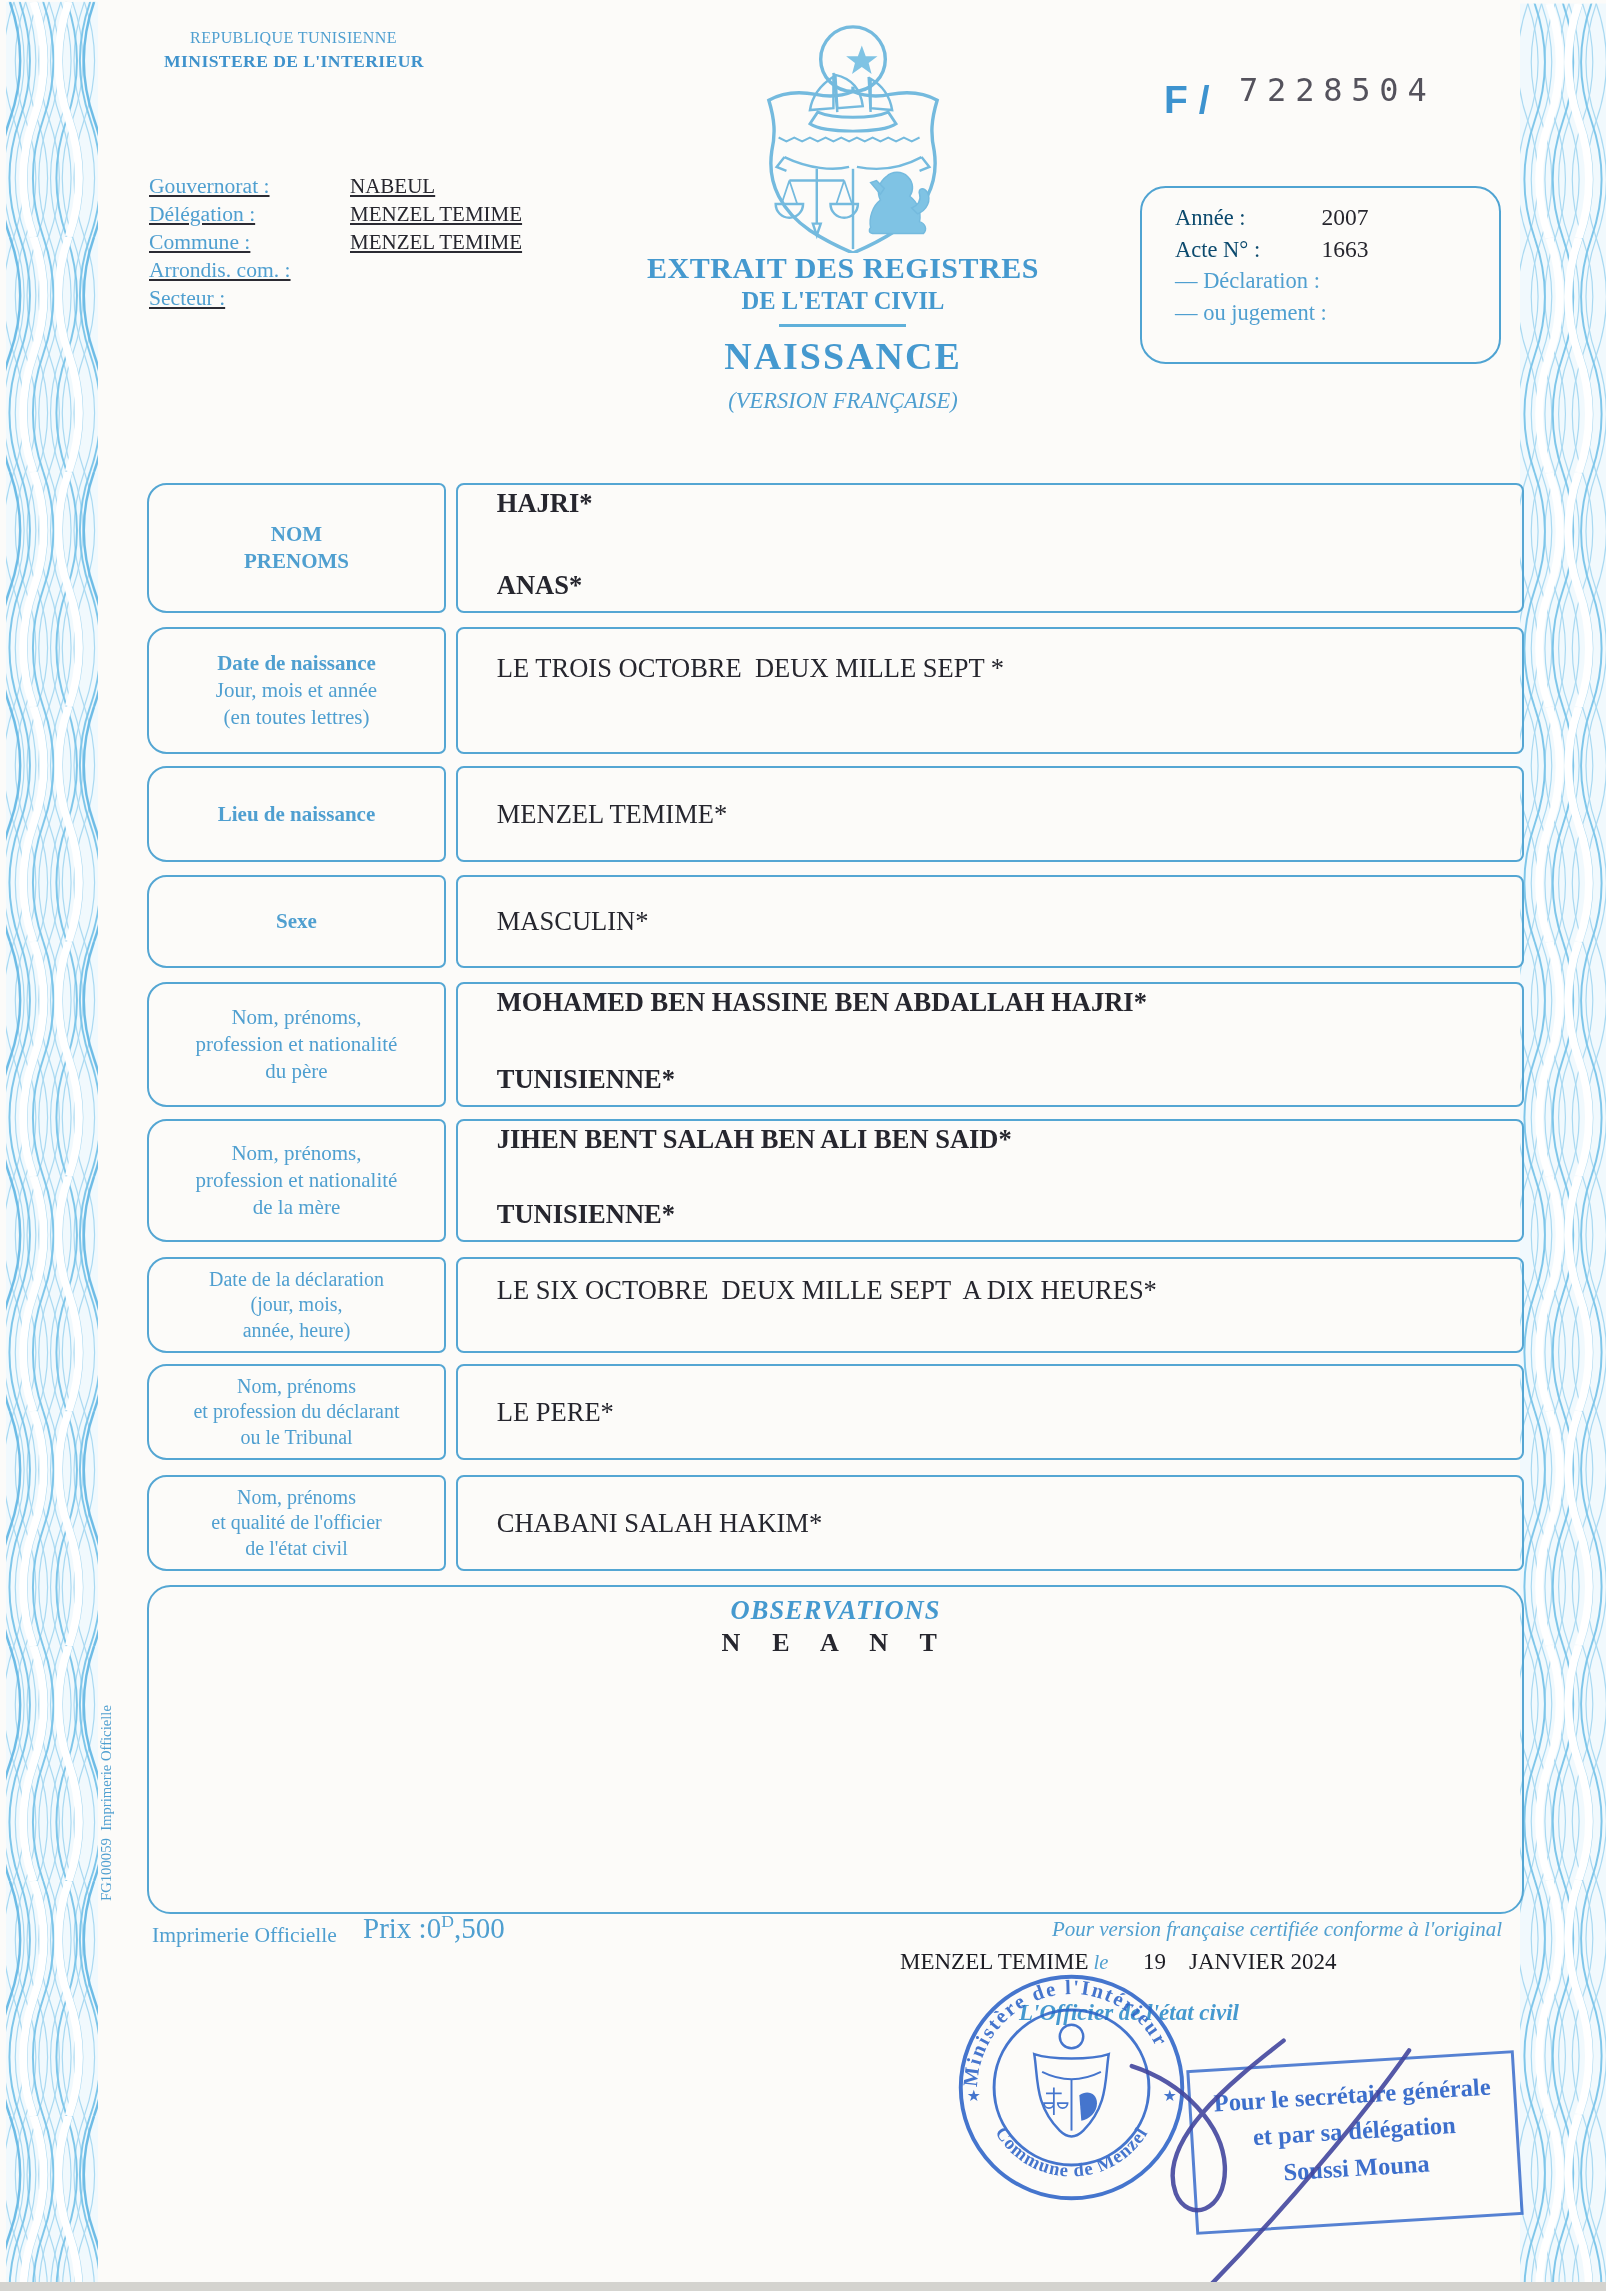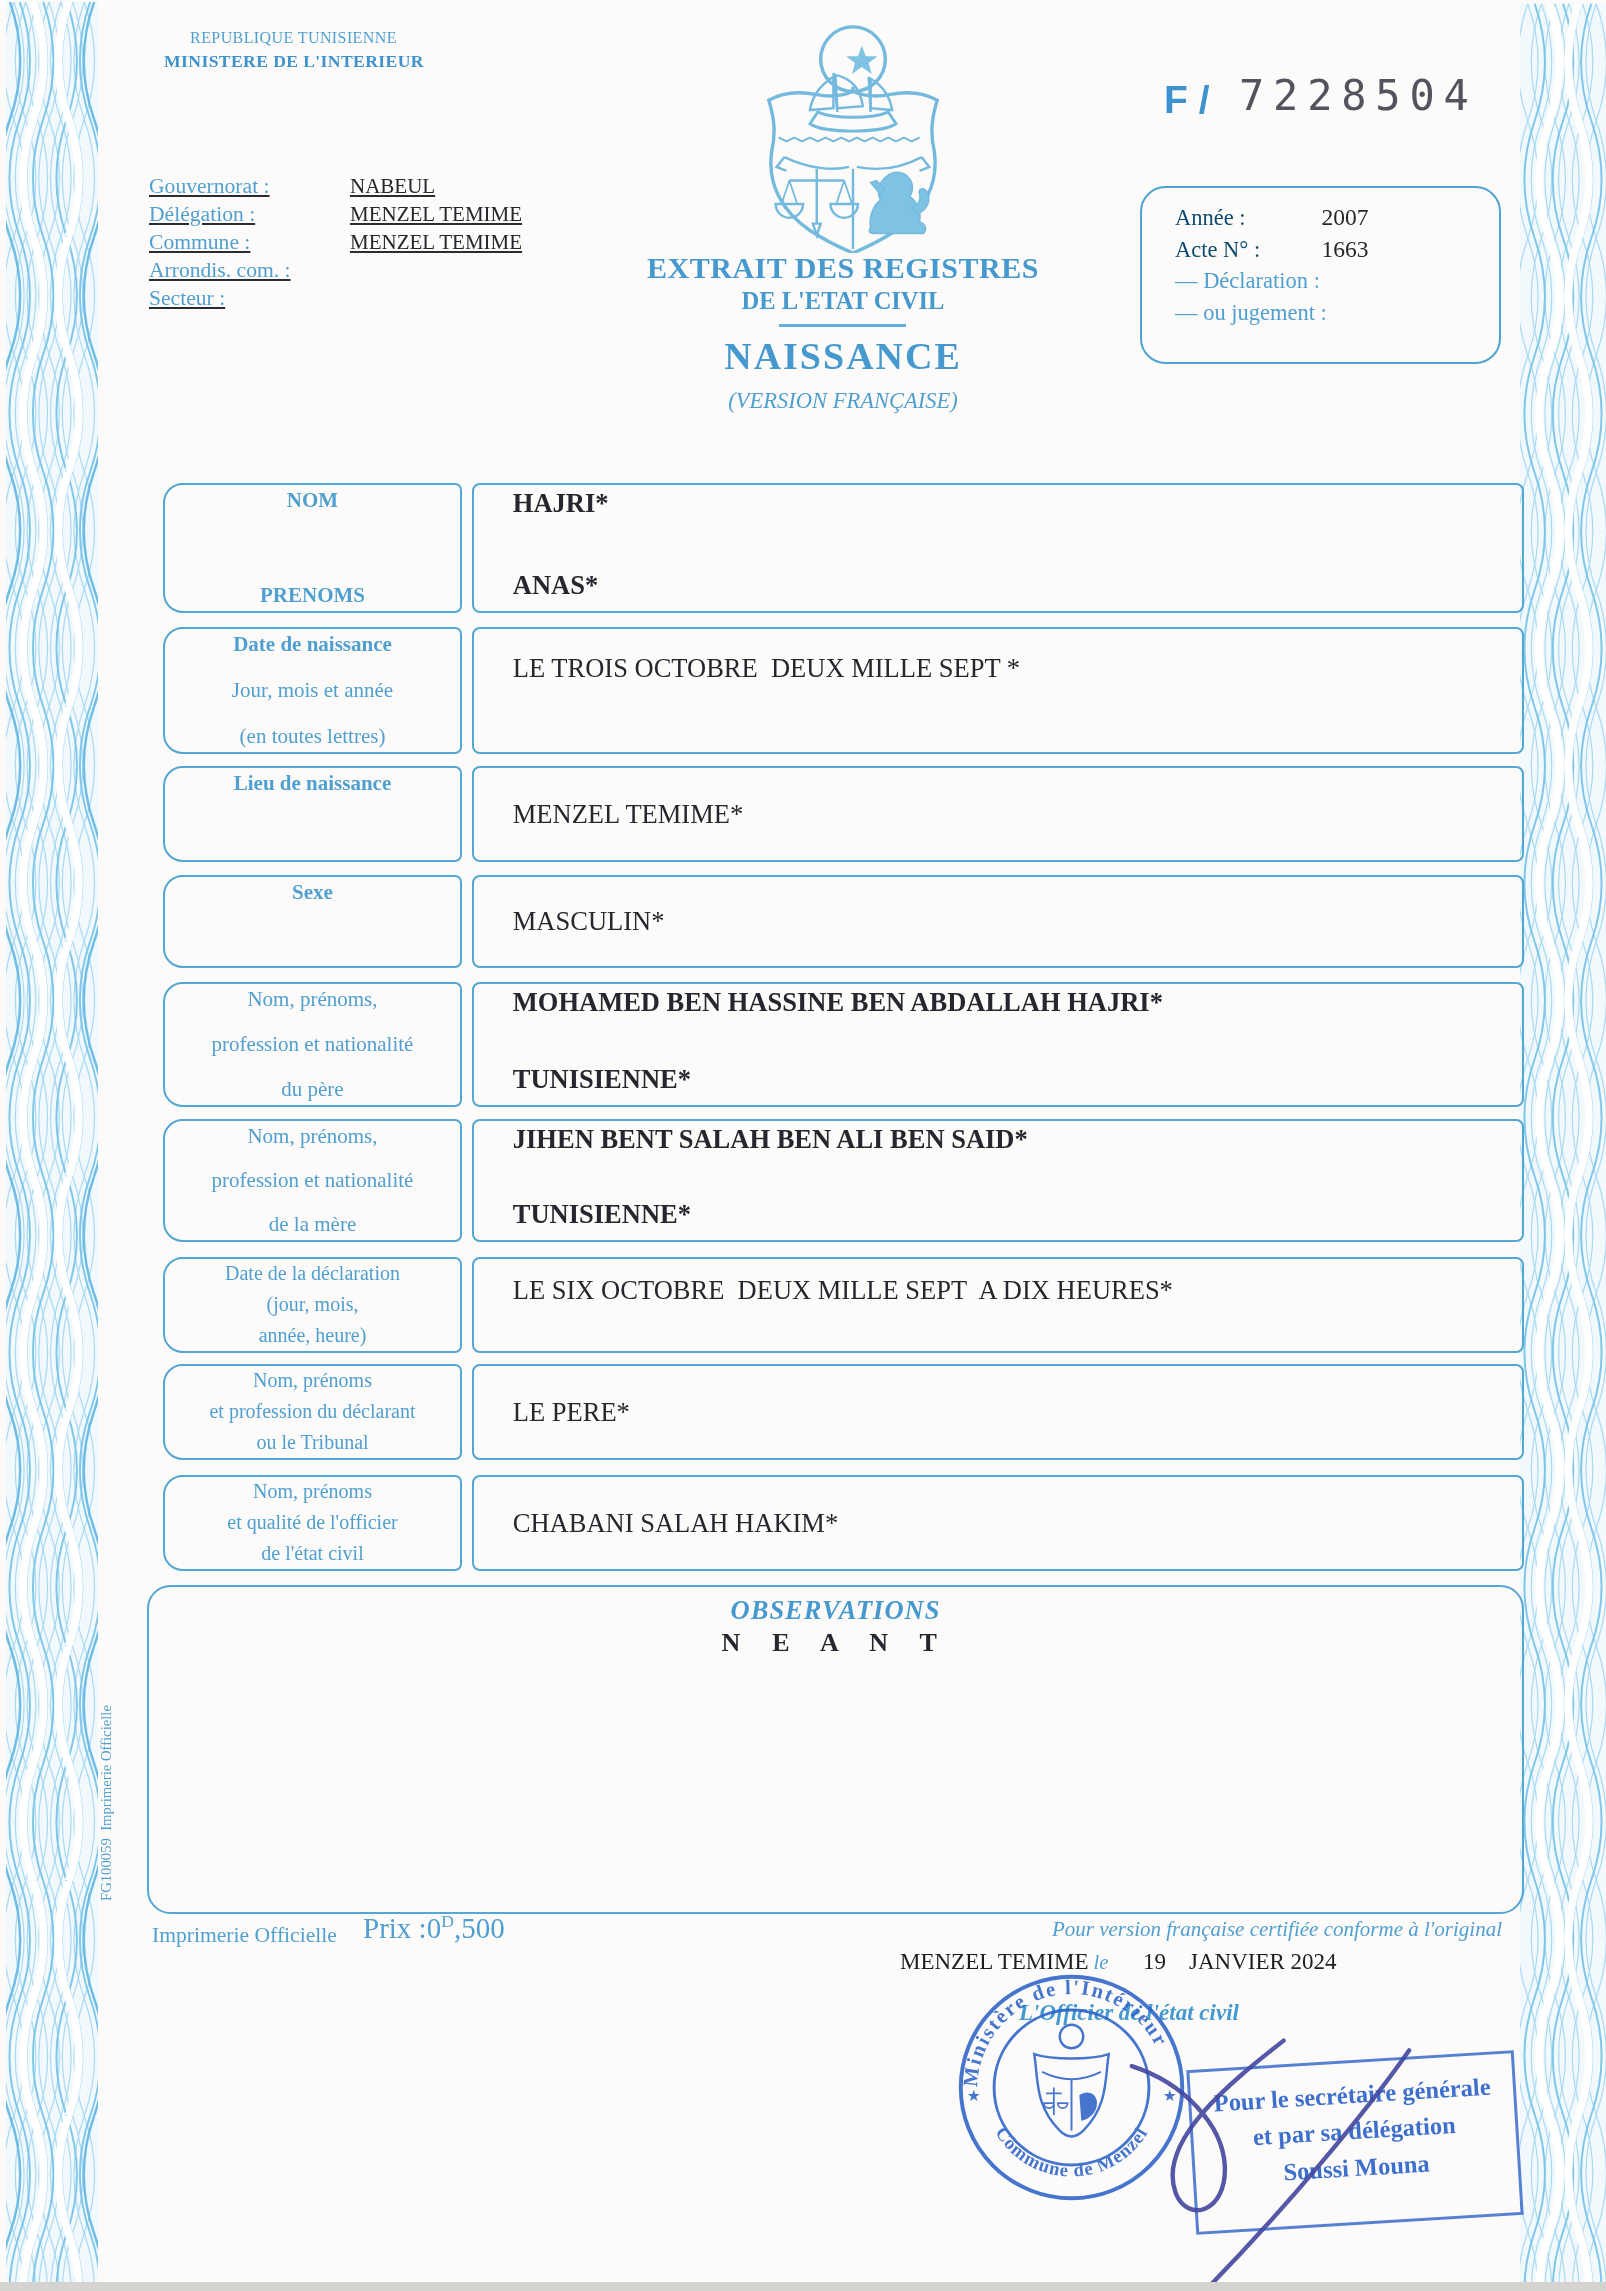--- a/index.html
+++ b/index.html
@@ -9,38 +9,38 @@
   
   .republic{left:127px;top:29px;width:333px;font-size:16px;letter-spacing:0.4px;color:#4f9fd0;text-align:center;}
   .ministry{left:108px;top:51px;width:372px;font-size:17.6px;font-weight:bold;letter-spacing:0.4px;color:#3f92cc;text-align:center;}
   
   .adminblock{left:149px;top:174px;width:451px;text-decoration:underline;}
   .adminrow{display:flex;height:28px;align-items:baseline;}
   .adminrow .al{width:201px;color:#4f9fd0;font-size:21.6px;}
   .adminrow .av{font-size:21px;color:#26262e;}
   
   .serialF{left:1164px;top:78px;font-family:"Liberation Sans",sans-serif;font-size:39px;font-weight:bold;color:#3d93cf;}
-  .serialN{left:1239px;top:71px;font-family:"DejaVu Sans Mono",monospace;font-size:42px;letter-spacing:8.8px;color:#54525c;}
+  .serialN{left:1239px;top:71px;font-family:"DejaVu Sans Mono",monospace;font-size:32px;letter-spacing:8.8px;color:#54525c;}
   
   .actbox{left:1140px;top:186px;width:361px;height:178px;border:2.9px solid #4fa3d2;border-radius:25.5px;padding:15.7px 0 0 33px;box-sizing:border-box;}
   .actrow{display:flex;height:32px;align-items:baseline;font-size:22.5px;}
   .actrow .al{color:#0c4a6e;width:125px;}
   .actrow .av{color:#26262e;font-size:23.5px;margin-left:21.6px;}
   .actrow.dash{color:#4f9fd0;}
   
   .t1{left:549px;top:251px;width:588px;font-size:30px;font-weight:bold;color:#4599cf;text-align:center;letter-spacing:0.5px;}
   .t2{left:549px;top:287px;width:588px;font-size:24.5px;font-weight:bold;color:#4599cf;text-align:center;}
   .trule{left:779px;top:324px;width:127px;height:2.9px;background:#5fb0da;}
   .t3{left:549px;top:334px;width:588px;font-size:38px;font-weight:bold;color:#4599cf;text-align:center;letter-spacing:2px;}
   .t4{left:549px;top:388px;width:588px;font-size:22.5px;font-style:italic;color:#4f9fd0;text-align:center;}
   
   .row{position:absolute;left:147px;width:1377px;display:flex;gap:9.8px;}
   .lbl{width:299px;box-sizing:border-box;border:2.5px solid #54a6d3;border-radius:19.6px 6.9px 6.9px 19.6px;
-       display:flex;flex-direction:column;justify-content:space-between;align-items:center;text-align:center;
-       color:#4f9fd0;font-size:21px;line-height:1.28;padding:2px 7.8px;margin-left:16px;}
+       display:flex;flex-direction:column;justify-content:center;align-items:center;text-align:center;
+       color:#4f9fd0;font-size:21px;line-height:1.28;padding:2px 7.8px;}
   .lbl .b{font-weight:bold;}
   .val{flex:1;box-sizing:border-box;border:2.5px solid #54a6d3;border-radius:7.8px;
        display:flex;flex-direction:column;justify-content:center;padding-left:39px;font-size:26.5px;color:#26262e;}
   .val span{white-space:pre;}
   .val.two{justify-content:space-between;padding-top:3px;padding-bottom:9.8px;font-weight:bold;}
   
   .obsbox{left:147px;top:1585px;width:1377px;height:329px;border:2.5px solid #54a6d3;border-radius:23.5px;box-sizing:border-box;text-align:center;}
   .obstitle{margin-top:7.8px;font-size:26.5px;font-weight:bold;font-style:italic;color:#4599cf;letter-spacing:1px;}
   .obsval{margin-top:2px;font-size:26px;font-weight:bold;letter-spacing:12.7px;color:#26262e;}
   

